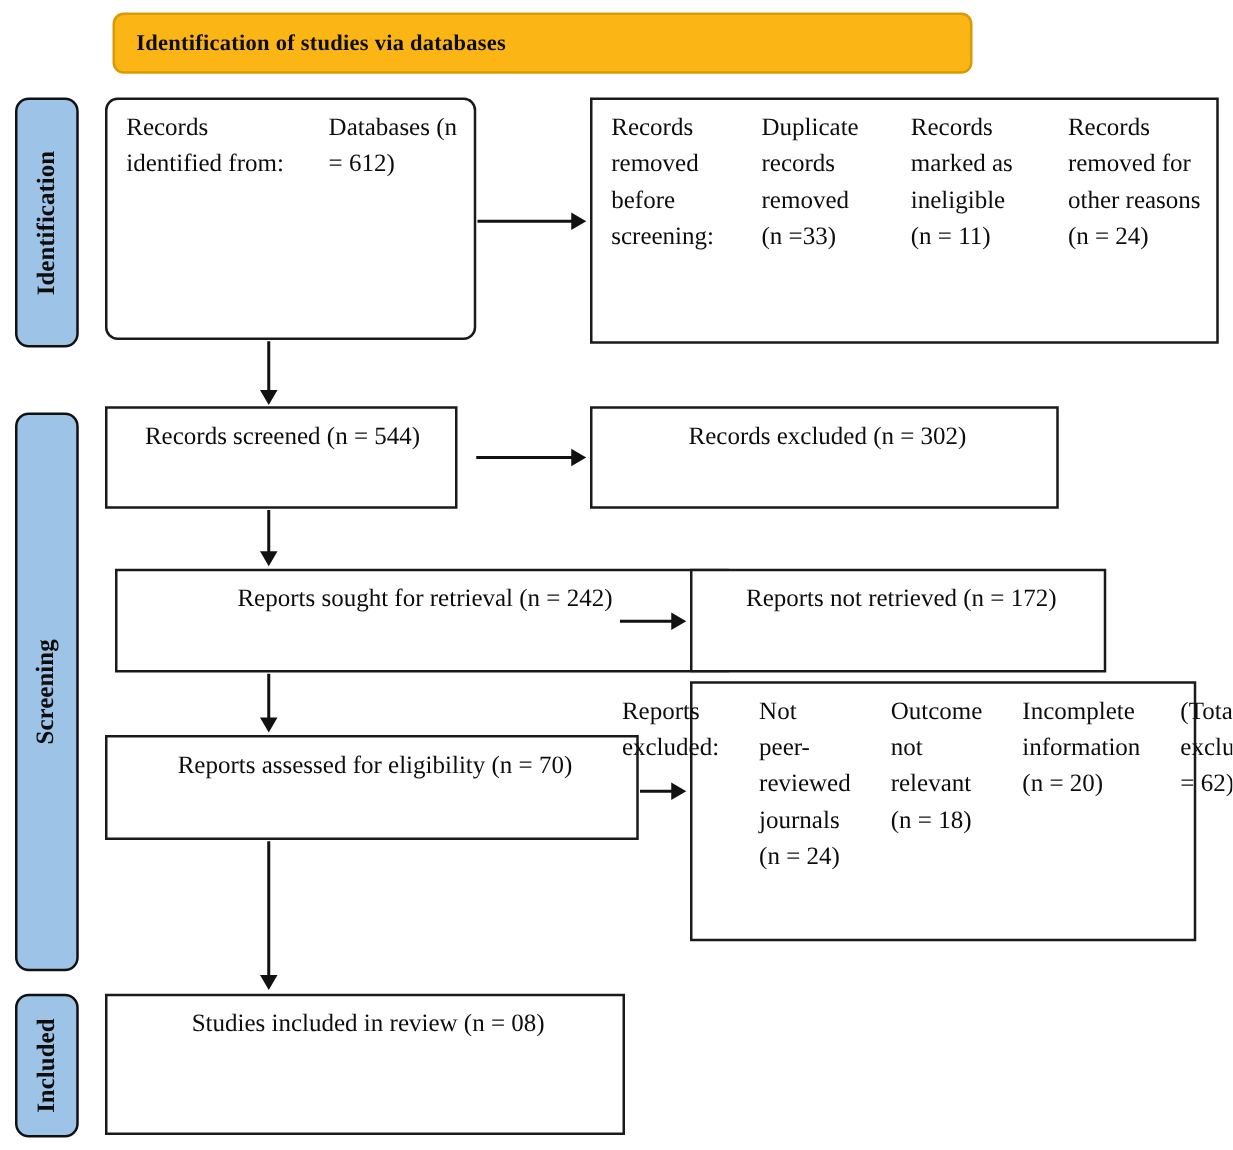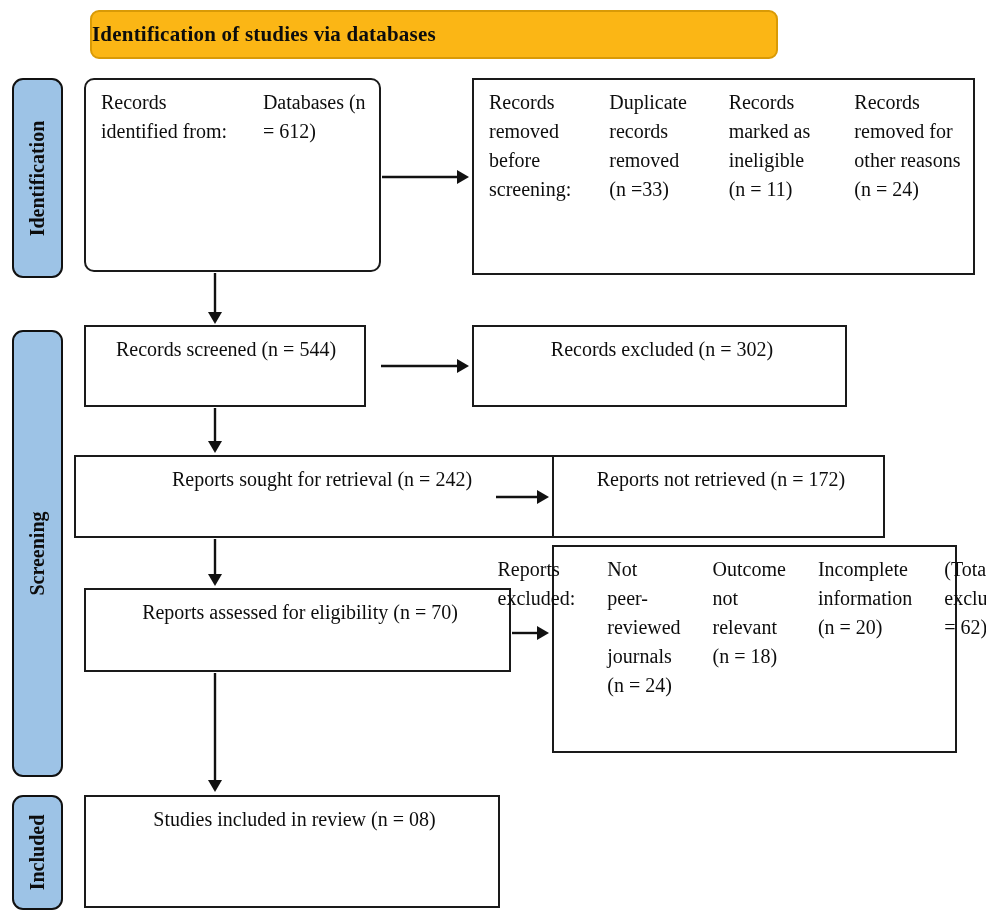--- a/index.html
+++ b/index.html
@@ -10,21 +10,22 @@
     color: #0d0d0d;
   }
   .diagram { position: relative; width: 986px; height: 920px; background: #fff; overflow: hidden; }
 
   .banner {
     position: absolute; left: 90px; top: 10px; width: 688px; height: 49px;
     background: var(--banner-fill, #FBB615);
     border: 2px solid var(--banner-border, #D99A06);
     border-radius: 9px;
     display: flex; align-items: center;
-    font-weight: bold; font-size: 21px; letter-spacing: 0.2px;
+    padding-left: 17px;
+    font-weight: bold; font-size: 18px; letter-spacing: 0.2px;
   }
 
   .stage {
     position: absolute; left: 12px; width: 51px;
     background: var(--stage-fill, #9DC3E6);
     border: 2px solid #111;
     border-radius: 11px;
     display: flex; align-items: center; justify-content: center;
   }
   .stage-identification { top: 78px;  height: 200px; }
@@ -43,21 +44,21 @@
     display: flex; flex-direction: row; justify-content: center;
     padding: 8px 10px 8px 15px;
     font-size: 20px; line-height: 1.45;
   }
   .indent { padding-left: 32px; }
 
   .box-records-identified   { left: 84px;  top: 78px;  width: 297px; height: 194px; border-radius: 10px; }
   .box-records-removed      { left: 472px; top: 78px;  width: 503px; height: 197px; }
   .box-records-screened     { left: 84px;  top: 325px; width: 282px; height: 82px; padding-left: 12px; }
   .box-records-excluded     { left: 472px; top: 325px; width: 375px; height: 82px; }
-  .box-reports-sought       { left: 74px;  top: 455px; width: 491px; height: 83px; font-family: Liberation Serif, serif; }
+  .box-reports-sought       { left: 92px;  top: 455px; width: 491px; height: 83px; font-family: Liberation Serif, serif; }
   .box-reports-not-retrieved{ left: 552px; top: 455px; width: 333px; height: 83px; }
   .box-reports-assessed     { left: 84px;  top: 588px; width: 427px; height: 84px; }
   .box-reports-excluded     { left: 552px; top: 545px; width: 405px; height: 208px; }
   .box-studies-included     { left: 84px;  top: 795px; width: 416px; height: 113px; }
 
   svg.arrows { position: absolute; left: 0; top: 0; pointer-events: none; }
 </style>
 </head>
 <body>
 

